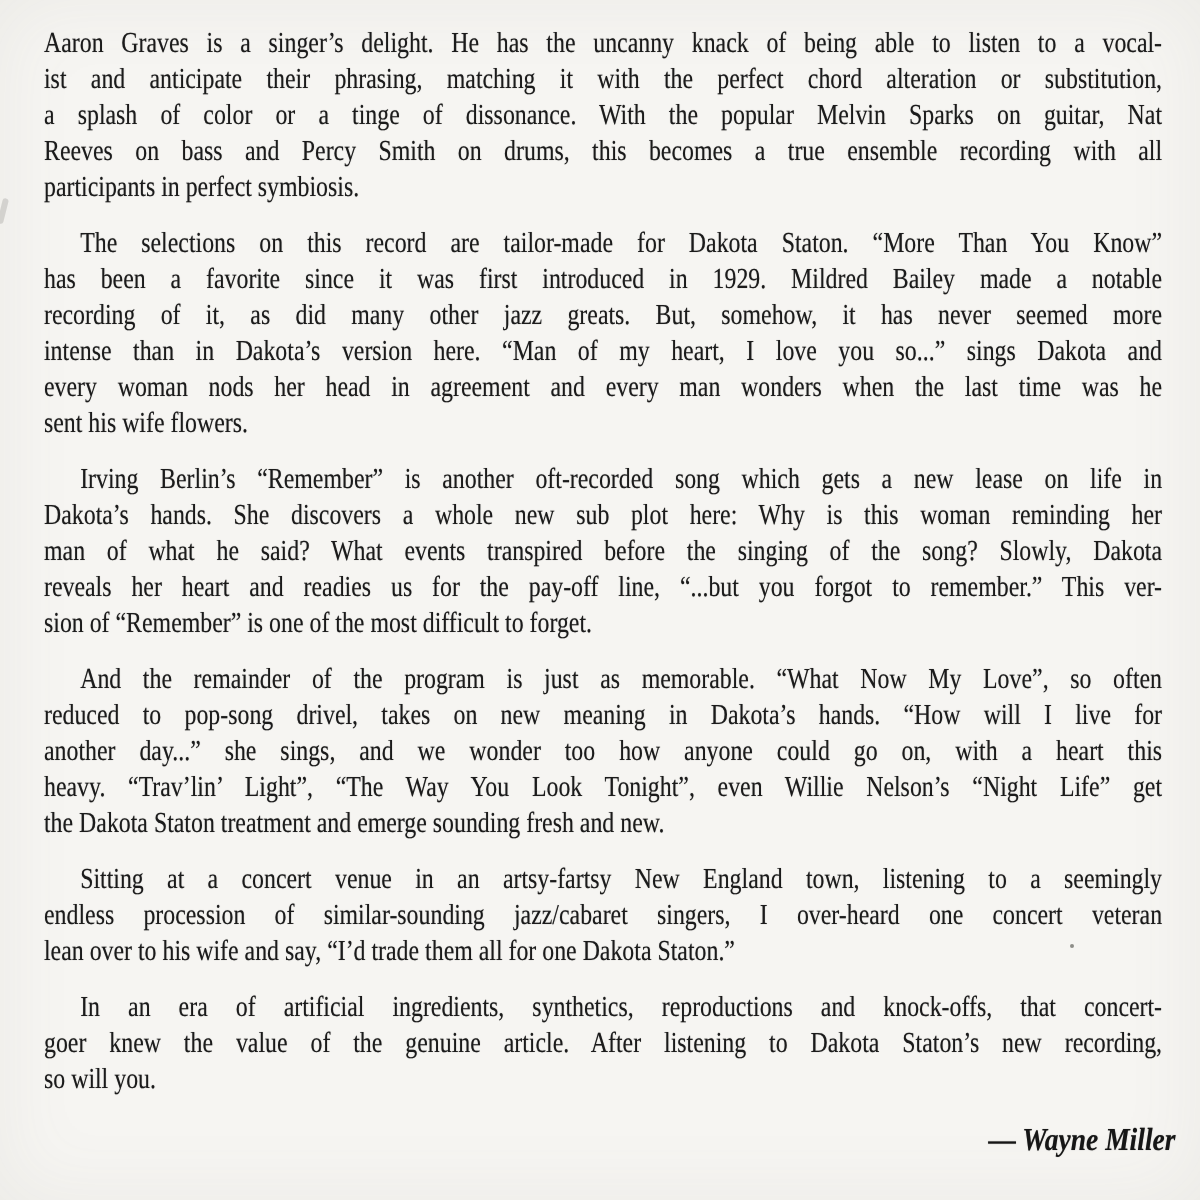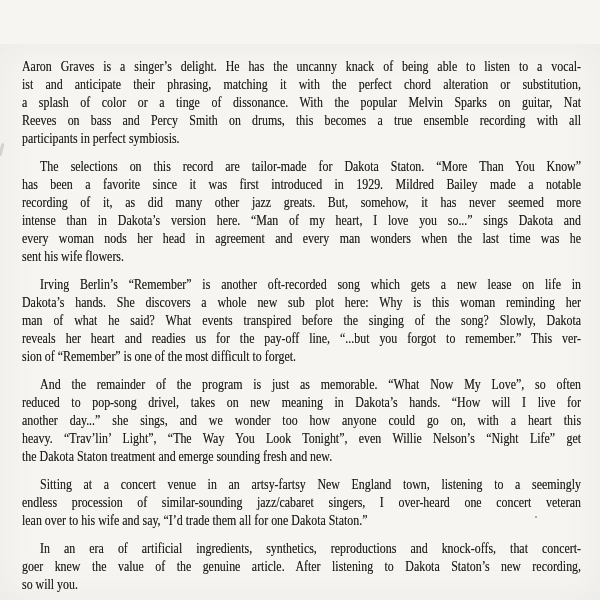--- a/index.html
+++ b/index.html
@@ -7,21 +7,20 @@
     width: 600px; height: 600px;
     background: #f6f5f2;
     overflow: hidden;
     position: relative;
     font-family: "Liberation Serif", "DejaVu Serif", serif;
   }
   .page {
     position: absolute; inset: 0;
     background: #f6f5f2;
     box-shadow: inset 0 0 40px rgba(120,115,105,0.08);
-    margin-top: 44px;
   }
   .textblock {
     position: absolute;
     left: 22px; top: 13px;
     width: 680px;
     transform: scaleX(0.8221);
     transform-origin: 0 0;
     color: #1b1b1b;
     font-size: 14.5px;
     line-height: 18px;

